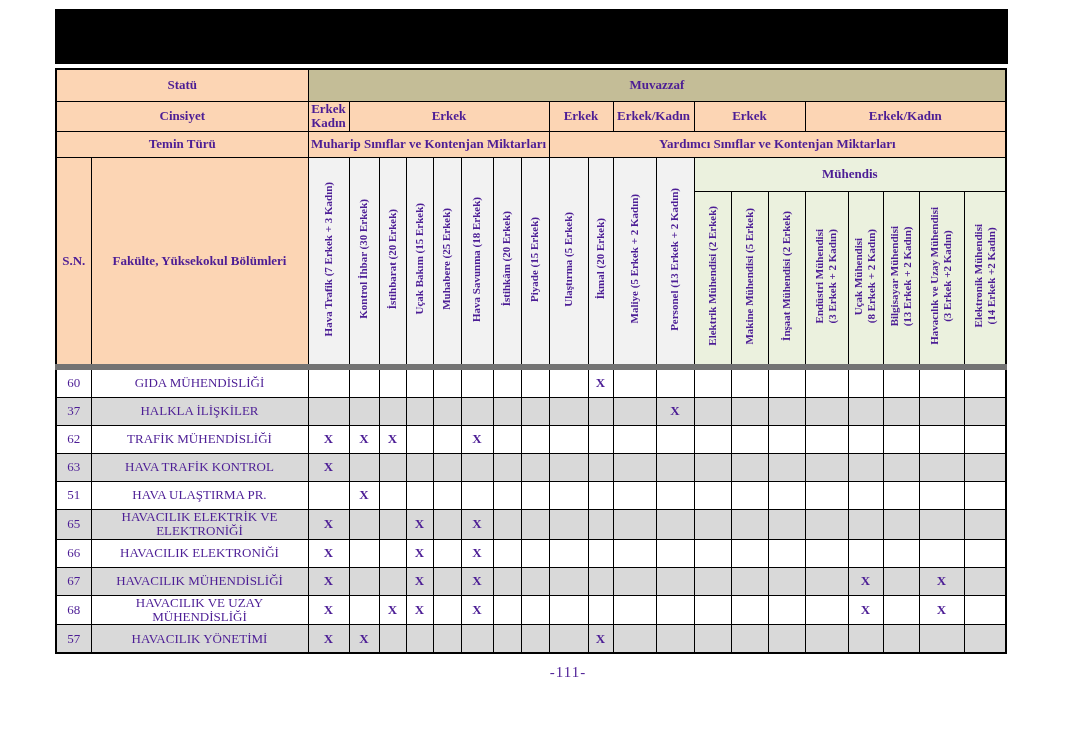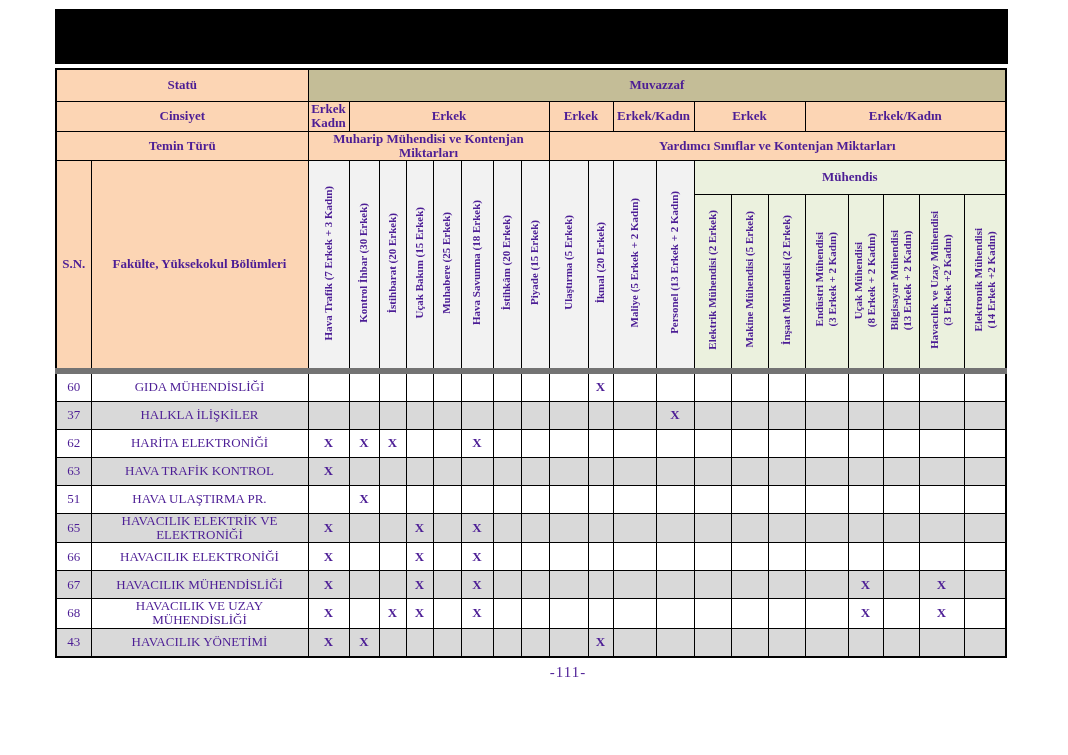--- a/index.html
+++ b/index.html
@@ -75,21 +75,21 @@
         <th colspan="1" class="peach pre">Erkek
 Kadın</th>
         <th colspan="7" class="peach">Erkek</th>
         <th colspan="2" class="peach">Erkek</th>
         <th colspan="2" class="peach">Erkek/Kadın</th>
         <th colspan="3" class="peach">Erkek</th>
         <th colspan="5" class="peach">Erkek/Kadın</th>
       </tr>
       <tr class="r-temin">
         <th colspan="2" class="peach">Temin Türü</th>
-        <th colspan="8" class="peach">Muharip Mühendisi ve Kontenjan Miktarları</th>
+        <th colspan="8" class="peach">Muharip Sınıflar ve Kontenjan Miktarları</th>
         <th colspan="12" class="peach">Yardımcı Sınıflar ve Kontenjan Miktarları</th>
       </tr>
       <tr class="r-head-a" id="vhead-row-a">
         <th rowspan="2" class="peach">S.N.</th>
         <th rowspan="2" class="peach">Fakülte, Yüksekokul Bölümleri</th>
         <th class="vcell greyhead" rowspan="2"><div class="vtext">Hava Trafik (7 Erkek + 3 Kadın)</div></th>
           <th class="vcell greyhead" rowspan="2"><div class="vtext">Kontrol İhbar (30 Erkek)</div></th>
           <th class="vcell greyhead" rowspan="2"><div class="vtext">İstihbarat (20 Erkek)</div></th>
           <th class="vcell greyhead" rowspan="2"><div class="vtext">Uçak Bakım (15 Erkek)</div></th>
           <th class="vcell greyhead" rowspan="2"><div class="vtext">Muhabere (25 Erkek)</div></th>
@@ -162,21 +162,21 @@
           <td></td>
           <td></td>
           <td></td>
           <td></td>
           <td></td>
           <td></td>
           <td></td>
         </tr>
         <tr>
           <td class="sn">62</td>
-          <td class="dept">HARİTA ELEKTRONİĞİ</td>
+          <td class="dept">TRAFİK MÜHENDİSLİĞİ</td>
           <td class="mark">X</td>
           <td class="mark">X</td>
           <td class="mark">X</td>
           <td></td>
           <td></td>
           <td class="mark">X</td>
           <td></td>
           <td></td>
           <td></td>
           <td></td>
@@ -329,21 +329,21 @@
           <td></td>
           <td></td>
           <td></td>
           <td></td>
           <td class="mark">X</td>
           <td></td>
           <td class="mark">X</td>
           <td></td>
         </tr>
         <tr class="stripe">
-          <td class="sn">43</td>
+          <td class="sn">57</td>
           <td class="dept">HAVACILIK YÖNETİMİ</td>
           <td class="mark">X</td>
           <td class="mark">X</td>
           <td></td>
           <td></td>
           <td></td>
           <td></td>
           <td></td>
           <td></td>
           <td></td>

